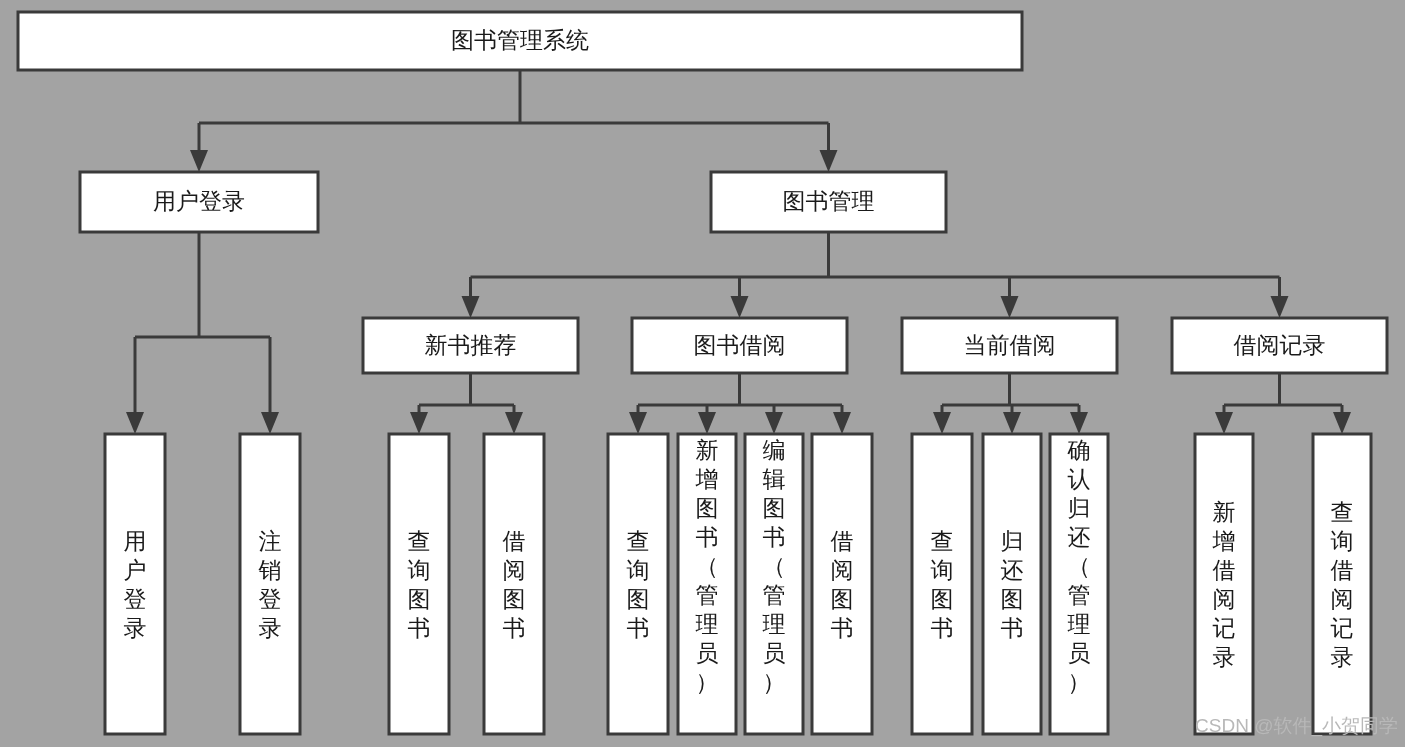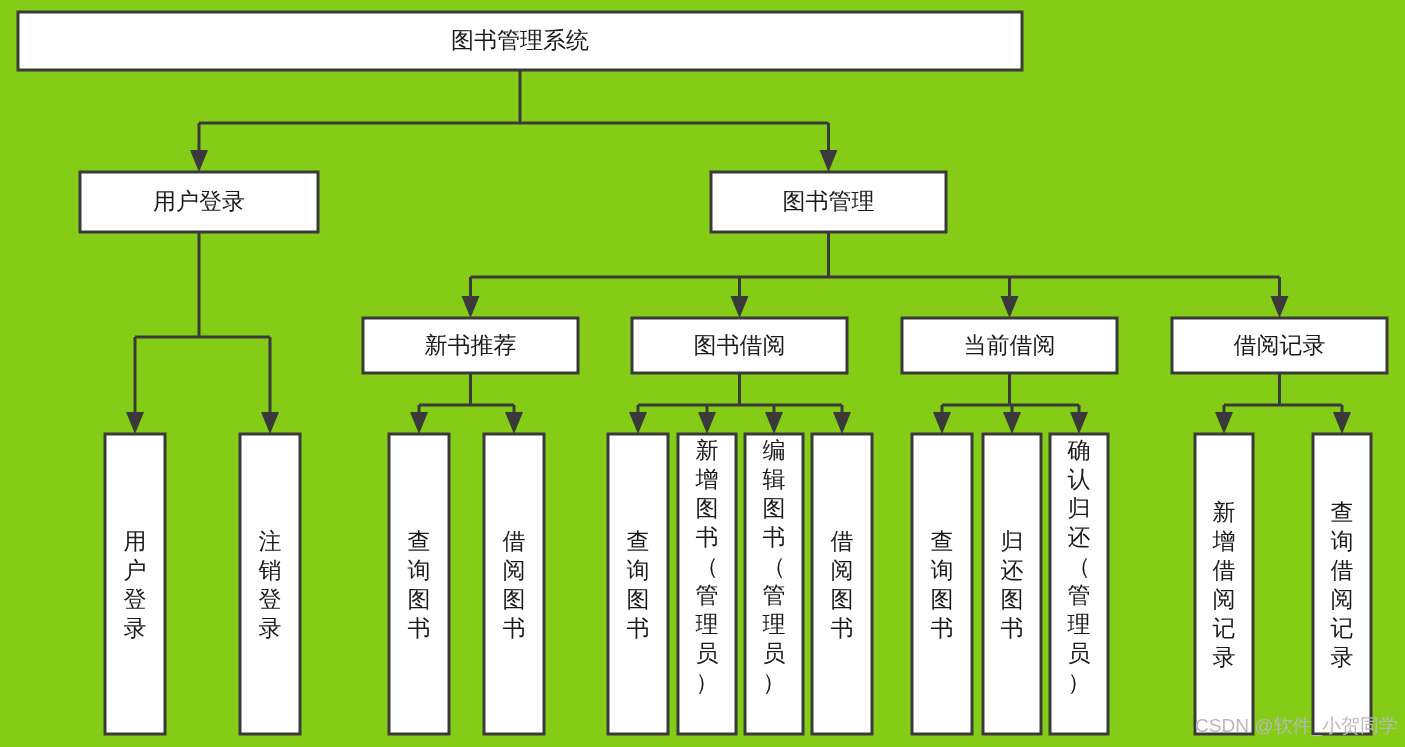--- a/index.html
+++ b/index.html
@@ -8,21 +8,21 @@
     padding: 0;
     background: #ffffff;
   }
   body {
     font-family: "Liberation Sans", "DejaVu Sans", sans-serif;
   }
   #diagram-root {
     position: relative;
     width: 1405px;
     height: 747px;
-    background: #84cc16;
+    background: #a3a3a3;
     overflow: hidden;
   }
   svg.diagram-canvas {
     position: absolute;
     left: 0;
     top: 0;
     width: 1405px;
     height: 747px;
     display: block;
   }

